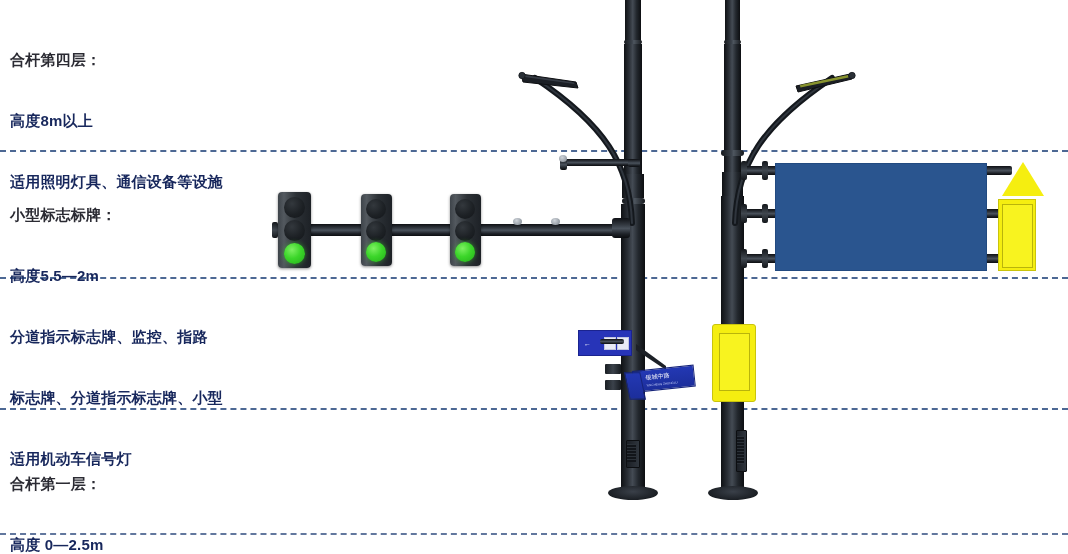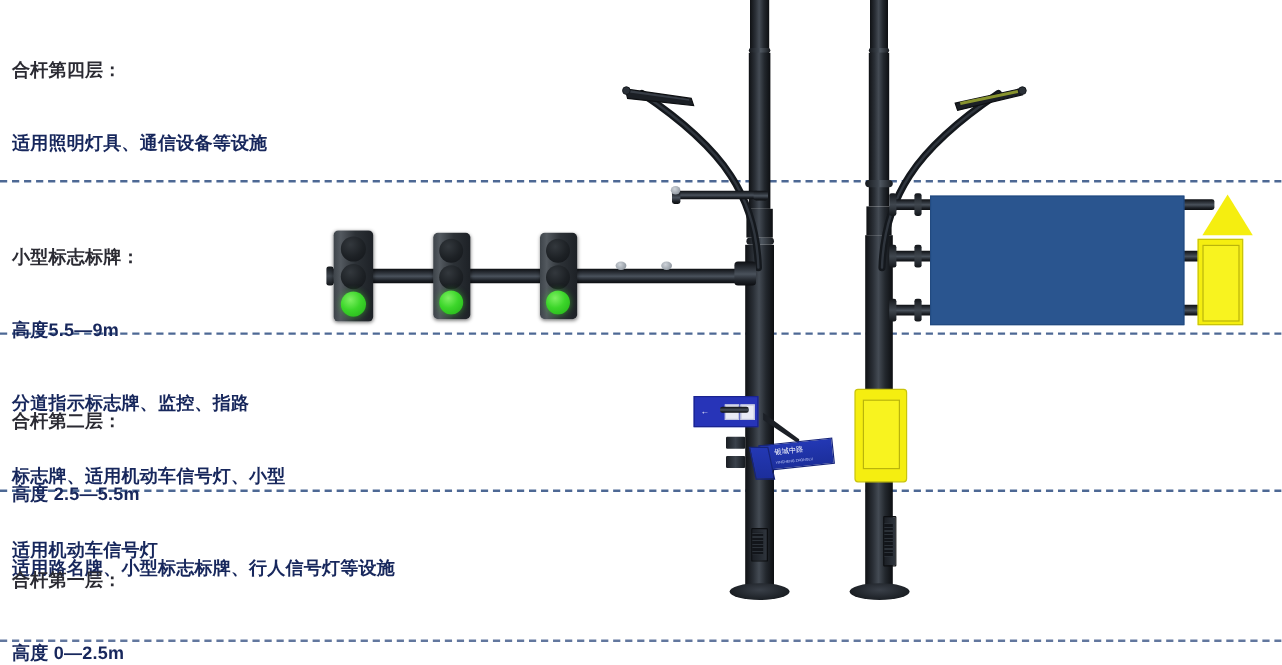--- a/index.html
+++ b/index.html
@@ -180,38 +180,34 @@
   <div class="tri-warn" style="left:1002px;top:162px;"></div>
 
   <div class="sign-yellow" style="left:998px;top:199px;width:36px;height:70px;">
     <div class="sign-yellow-inner" style="left:3px;top:4px;width:29px;height:62px;"></div>
   </div>
 
   <div class="sign-yellow" style="left:712px;top:324px;width:42px;height:76px;border-radius:3px;">
     <div class="sign-yellow-inner" style="left:6px;top:8px;width:29px;height:56px;"></div>
   </div>
 
-  <div class="zone-label" style="top:8px;font-family:Liberation Mono, monospace;">
+  <div class="zone-label" style="top:8px;">
     <div class="l1">合杆第四层：</div>
+    <div class="ln">高度8m以上</div>
     <div class="ln">适用照明灯具、通信设备等设施</div>
   </div>
 
   <div class="zone-label" style="top:163px;">
     <div class="l1">小型标志标牌：</div>
-    <div class="ln">高度5.5—9m</div>
+    <div class="ln">高度5.5—2m</div>
     <div class="ln">分道指示标志牌、监控、指路</div>
-    <div class="ln">标志牌、适用机动车信号灯、小型</div>
+    <div class="ln">标志牌、分道指示标志牌、小型</div>
     <div class="ln">适用机动车信号灯</div>
   </div>
 
-  <div class="zone-label" style="top:300px;">
-    <div class="l1">合杆第二层：</div>
-    <div class="ln">高度 2.5—5.5m</div>
-    <div class="ln">适用路名牌、小型标志标牌、行人信号灯等设施</div>
-  </div>
 
   <div class="zone-label" style="top:432px;">
     <div class="l1">合杆第一层：</div>
     <div class="ln">高度 0—2.5m</div>
     
   </div>
 
 </div>
 
 </body></html>

